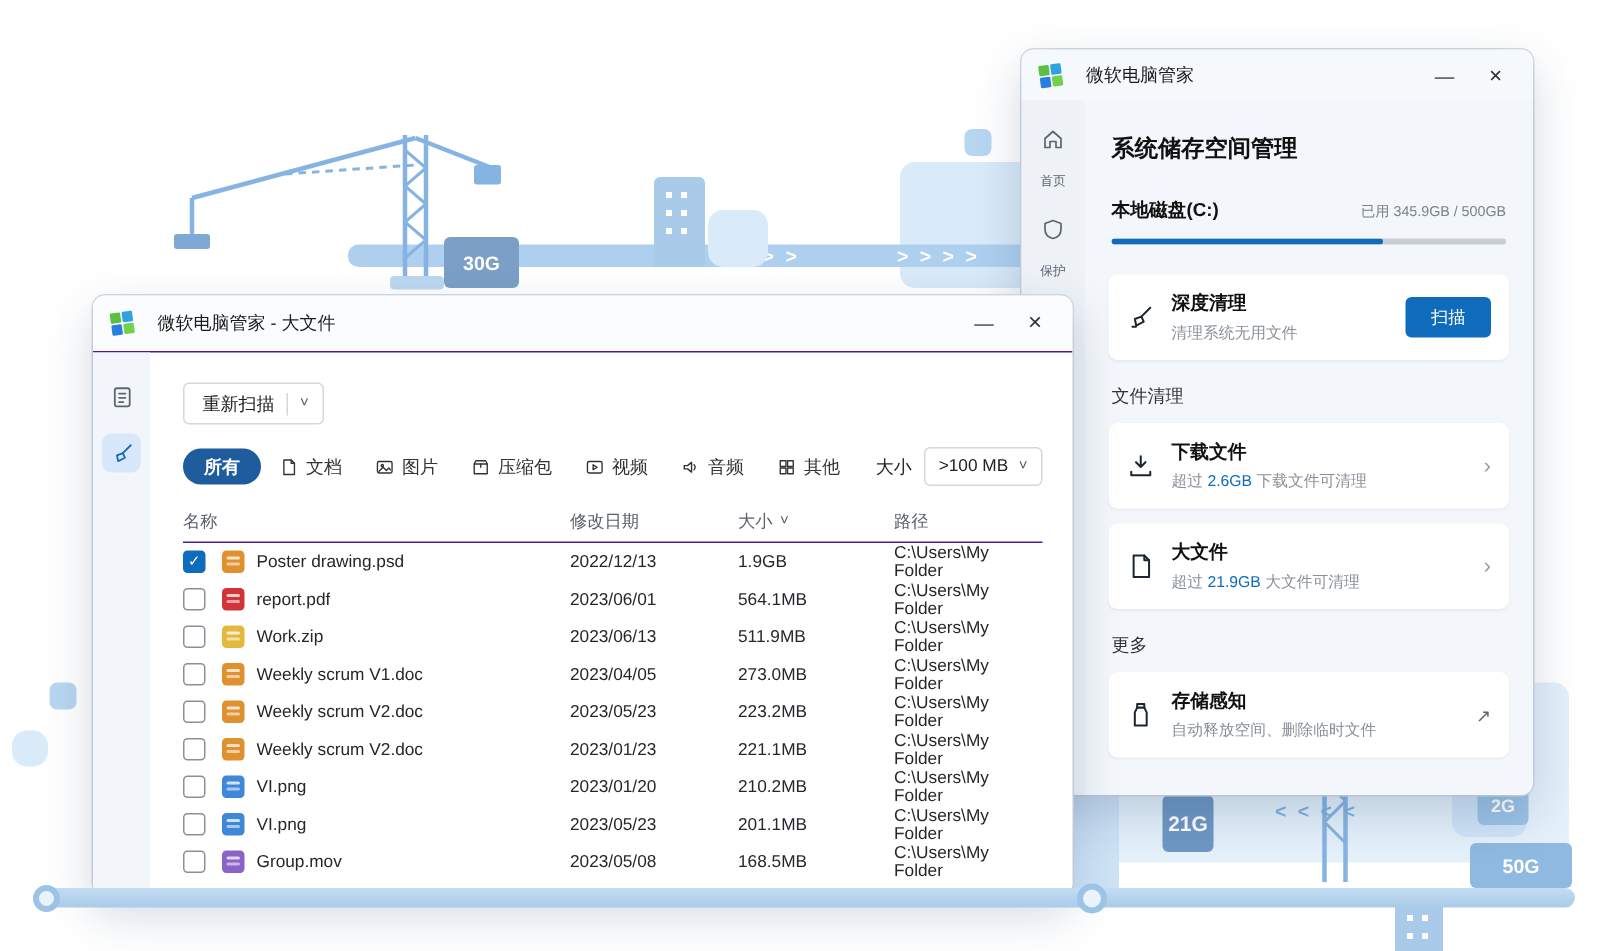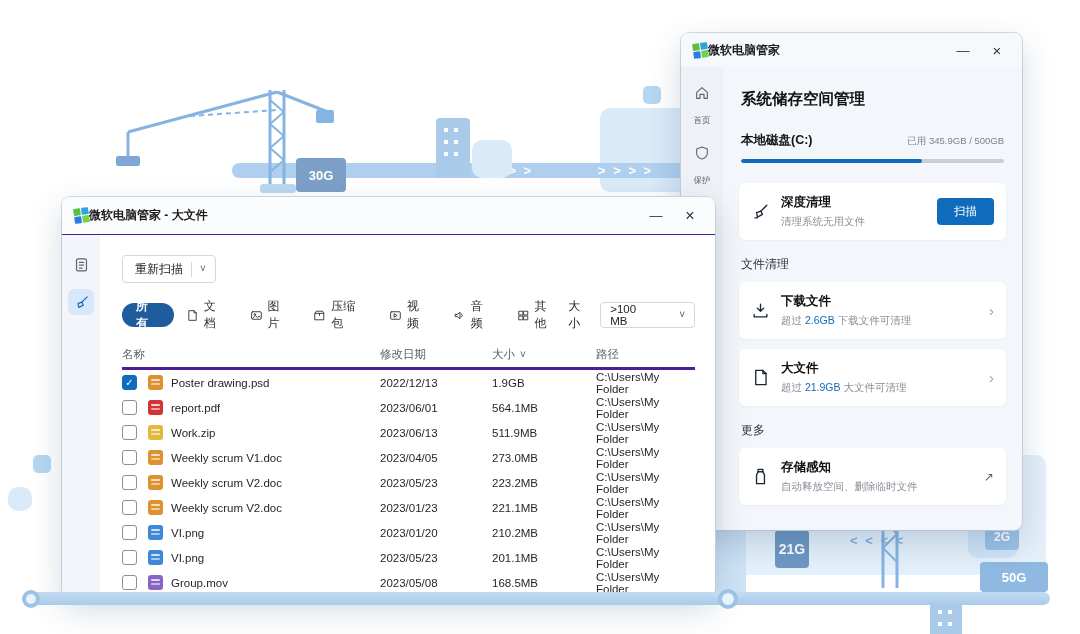--- a/index.html
+++ b/index.html
@@ -19,21 +19,21 @@
   .building::after { content:""; position:absolute; left:8px; top:10px; width:4px; height:4px; background:#fff;
      box-shadow:10px 0 0 #fff, 0 12px 0 #fff, 10px 12px 0 #fff, 0 24px 0 #fff, 10px 24px 0 #fff; }
   .pipe-bottom { background:linear-gradient(#c3dcf2,#a9cbe9); border-radius:8px; z-index:20; }
   .pipe-joint { background:#e9f3fb; border:4px solid #9cc3e6; border-radius:50%; z-index:21; }
   .vpipe { background:#cfe3f6; z-index:1; }
 
   
   .window { position:absolute; background:#fff; border-radius:8px;
     box-shadow:0 12px 32px rgba(25,60,105,.20), 0 0 0 1px #d4dce4; overflow:hidden; }
   .titlebar { display:flex; align-items:center; justify-content:space-between; padding:0 10px 0 12px; background:#fbfcfe; }
-  .title-left { display:flex; align-items:center; gap:0; font-size:12px; color:#1b1b1b;font-weight:bold; }
+  .title-left { display:flex; align-items:center; gap:16px; font-size:12px; color:#1b1b1b; }
   .logo { width:15px; height:15px; display:grid; grid-template-columns:1fr 1fr; grid-template-rows:1fr 1fr; gap:1px; transform:rotate(-8deg); }
   .logo i { border-radius:1px; }
   .logo i:nth-child(1){background:#5cbf3f;} .logo i:nth-child(2){background:#2fa3e0;}
   .logo i:nth-child(3){background:#2a7de1;} .logo i:nth-child(4){background:#74d14c;}
   .win-controls { display:flex; align-items:center; gap:4px; }
   .win-btn { width:30px; height:26px; display:flex; align-items:center; justify-content:center; font-size:13px; color:#333; border-radius:4px; cursor:default; }
 
   
   #main-window { left:62px; top:197px; width:653px; height:400px; z-index:10; }
   #main-window .titlebar { height:38px; border-bottom:1px solid #4c1d95; }
@@ -49,24 +49,24 @@
     background:#fff; border:1px solid #d2d8de; border-radius:4px; font-size:12px; color:#222; }
   .rescan .divider { width:1px; height:15px; background:#d2d8de; }
   .chev { font-size:10px; color:#555; line-height:1; }
 
   .filter-row { display:flex; justify-content:space-between; align-items:center; margin-top:15px; }
   .filters { display:flex; align-items:center; gap:2px; }
   .pill { display:flex; align-items:center; gap:5px; height:24px; padding:0 10px; border-radius:13px; font-size:12px; color:#333; }
   .pill svg { width:13px; height:13px; }
   .pill.active { background:#1e5c9e; color:#fff; font-weight:bold; padding:0 14px; }
   .size-filter { display:flex; align-items:center; gap:8px; font-size:12px; color:#222; }
-  .size-select { display:flex; align-items:center; gap:23px; height:26px; padding:0 9px; border:1px solid #d2d8de; border-radius:4px; background:#fff; font-size:11.5px; }
+  .size-select { display:flex; align-items:center; gap:7px; height:26px; padding:0 9px; border:1px solid #d2d8de; border-radius:4px; background:#fff; font-size:11.5px; }
 
   .table { margin-top:10px; flex:1; }
-  .thead { display:flex; align-items:center; height:28px; font-size:11.5px; color:#5a6068; border-bottom:3px solid #4c1d95; }
+  .thead { display:flex; align-items:center; height:28px; font-size:11.5px; color:#5a6068; border-bottom:1px solid #4c1d95; }
   .col-name { display:flex; align-items:center; width:258px; }
   .col-date { width:112px; }
   .col-size { width:104px; display:flex; align-items:center; gap:5px; }
   .col-path { flex:1; }
   .trow { display:flex; align-items:center; height:25px; font-size:11.5px; color:#24272b; }
   .checkbox { width:15px; height:15px; border:1px solid #8a9097; border-radius:3px; background:#fff;
     display:flex; align-items:center; justify-content:center; margin-right:11px; font-size:10px; color:#fff; flex:0 0 auto; }
   .checkbox.checked { background:#0f6cbd; border-color:#0f6cbd; }
   .file-icon { width:15px; height:15px; border-radius:3px; margin-right:8px; flex:0 0 auto; position:relative; }
   .file-icon::after { content:""; position:absolute; left:3px; top:4px; right:3px; height:2px; background:rgba(255,255,255,.75); border-radius:1px; box-shadow:0 4px 0 rgba(255,255,255,.55); }

